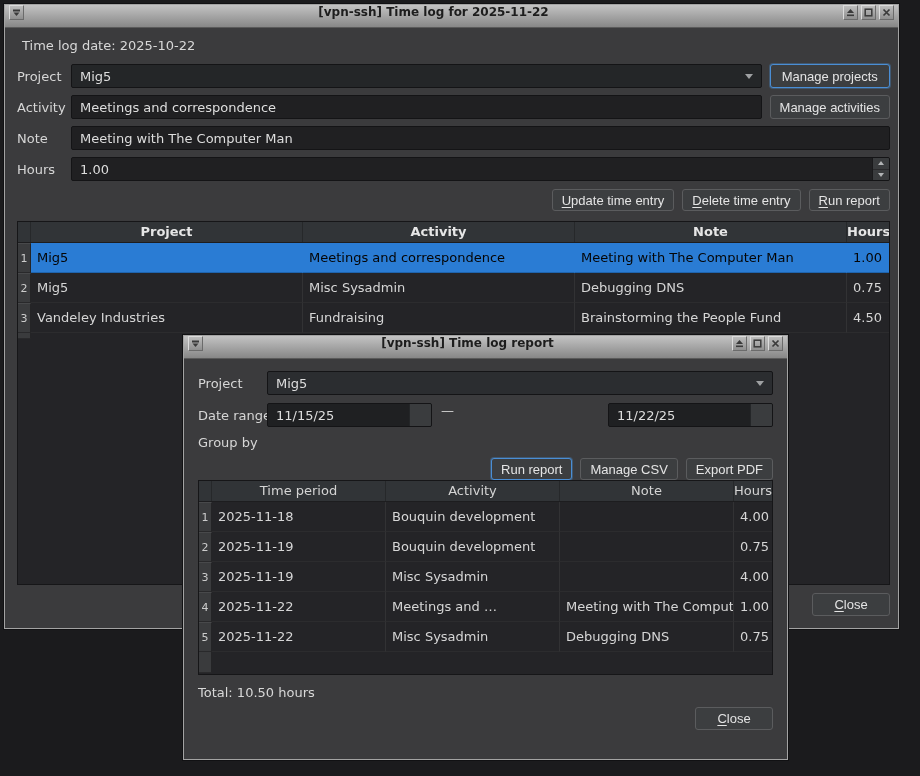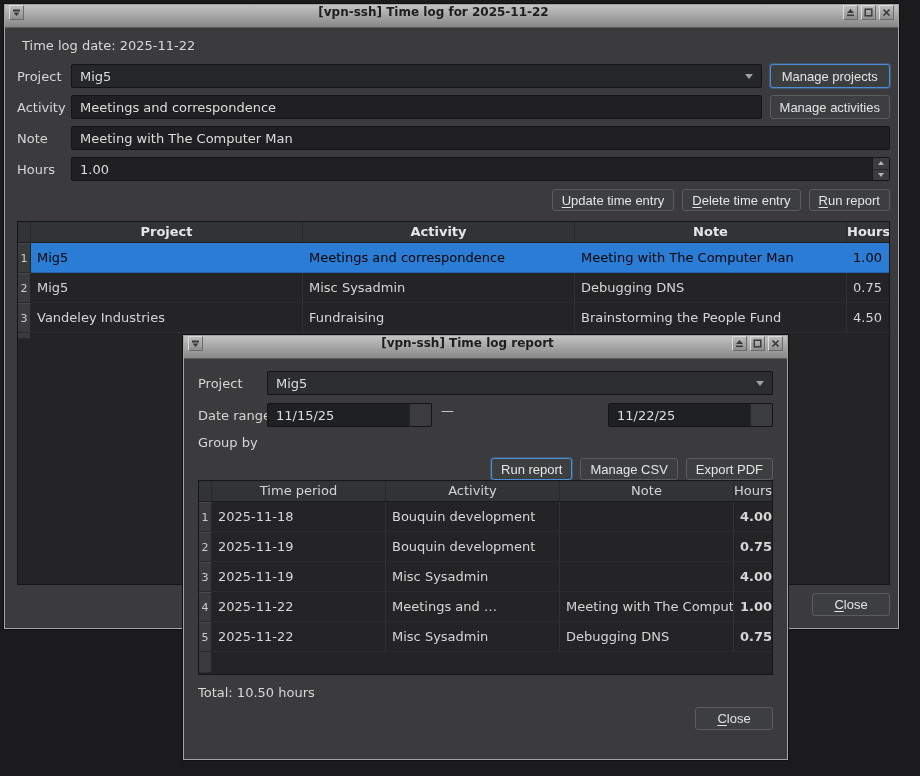--- a/index.html
+++ b/index.html
@@ -132,21 +132,21 @@
 
   
   .m-c1 { width:272px; flex:0 0 272px; }
   .m-c2 { width:272px; flex:0 0 272px; }
   .m-c3 { width:272px; flex:0 0 272px; }
   .m-c4 { flex:1; border-right:none; }
   
   .d-c1 { width:174px; flex:0 0 174px; }
   .d-c2 { width:174px; flex:0 0 174px; }
   .d-c3 { width:174px; flex:0 0 174px; }
-  .d-c4 { flex:1; border-right:none;font-weight:bold; }
+  .d-c4 { flex:1; border-right:none; }
 
   .bottom-bar { display:flex; justify-content:flex-end; margin-top:8px; }
   .close-btn { width:78px; height:23px; }
 
   .daterange-row { display:flex; align-items:flex-start; }
   .date-dash { margin-left:9px; color:#d6d6d6; }
   .dr-spacer { flex:1; }
 
   .total-label { margin-top:10px; height:16px; color:#d8d8d8; }
 
@@ -188,21 +188,21 @@
         <span>
           <svg width="9" height="9" viewBox="0 0 9 9">
               <path d="M1.5 1.5 L7.5 7.5 M7.5 1.5 L1.5 7.5" stroke="#3a3a3a" stroke-width="1.7"></path>
             </svg>
         </span>
       </div>
     </div>
   </div>
 
   <div class="content">
-    <div class="date-label">Time log date: 2025-11-22</div>
+    <div class="date-label">Time log date: 2025-10-22</div>
 
     <div class="form-main">
       <div class="f-label">Project</div>
       <div class="combo" style="background:#242628;">
         <span>Mig5</span>
         <span class="arrow-down"></span>
       </div>
       <button class="btn focused">Manage projects</button>
 
       <div class="f-label">Activity</div>

